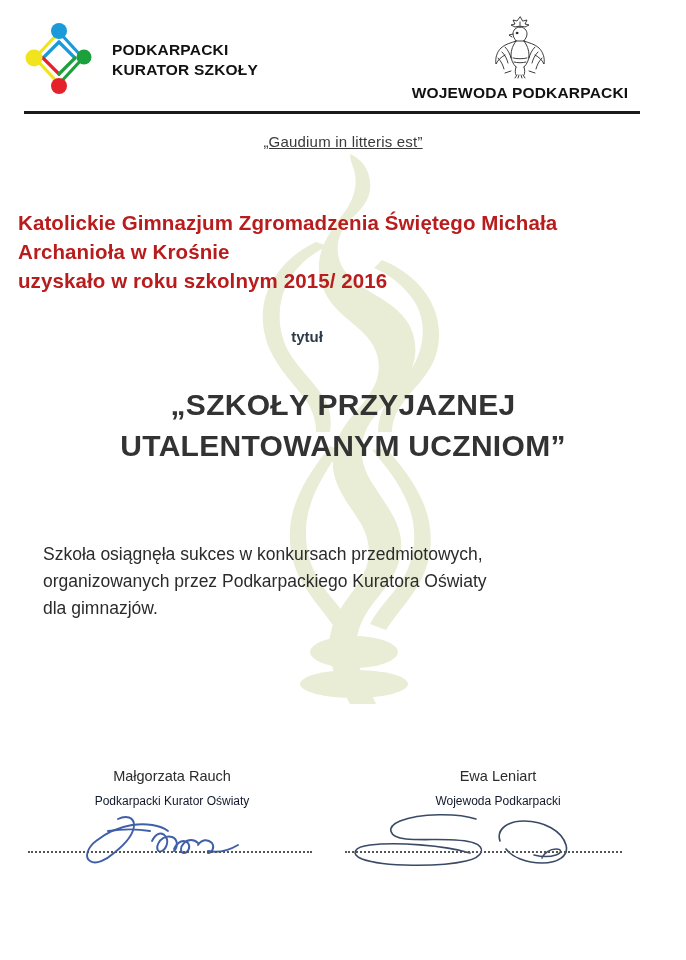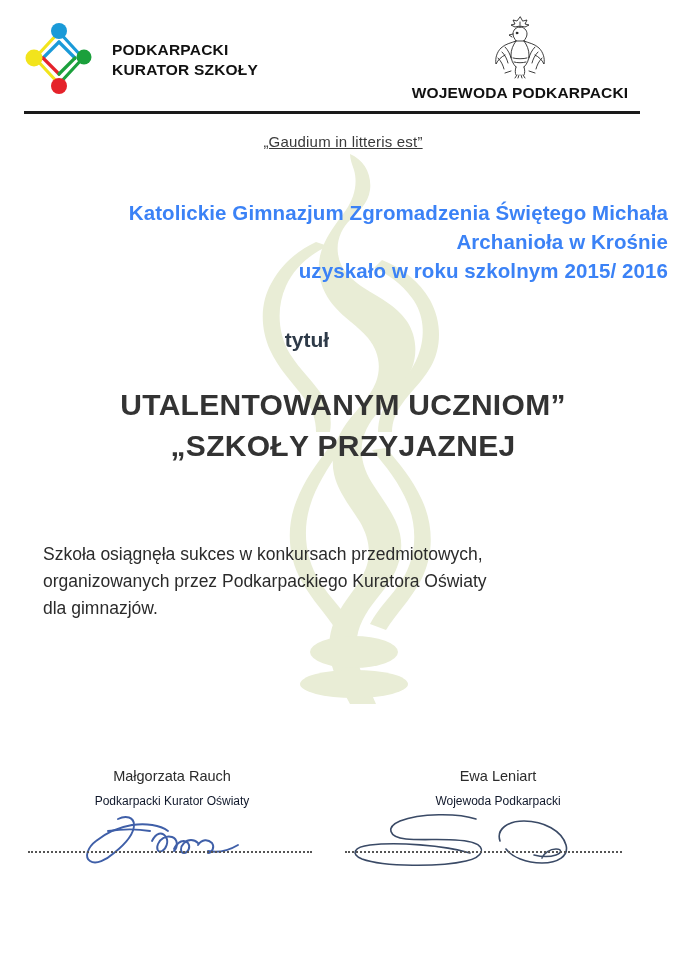--- a/index.html
+++ b/index.html
@@ -118,37 +118,37 @@
     position: absolute;
     left: 0;
     top: 0;
     width: 686px;
     z-index: 3;
   }
 
   .recipient {
     position: absolute;
     left: 18px;
-    top: 198px;
+    top: 208px;
     width: 650px;
-    text-align: right;
+    text-align: left;
     font-size: 20.5px;
     font-weight: bold;
     line-height: 1.42;
-    color: #3b82f6;
+    color: #b91c1c;
     letter-spacing: 0.1px;
   }
 
   .tytul {
     position: absolute;
     left: 0;
     top: 328px;
     width: 614px;
     text-align: center;
-    font-size: 21px;
+    font-size: 15px;
     font-weight: bold;
     color: #2e3a48;
   }
 
   .award-title {
     position: absolute;
     left: 18px;
     top: 384px;
     width: 650px;
     text-align: center;
@@ -332,22 +332,22 @@
 
     <div class="recipient">
       <div>Katolickie Gimnazjum Zgromadzenia Świętego Michała</div>
       <div>Archanioła w Krośnie</div>
       <div>uzyskało w roku szkolnym 2015/ 2016</div>
     </div>
 
     <div class="tytul">tytuł</div>
 
     <div class="award-title">
+      <div>„SZKOŁY PRZYJAZNEJ</div>
       <div>UTALENTOWANYM UCZNIOM”</div>
-      <div>„SZKOŁY PRZYJAZNEJ</div>
     </div>
 
     <div class="description">
       <div>Szkoła osiągnęła sukces w konkursach przedmiotowych,</div>
       <div>organizowanych przez Podkarpackiego Kuratora Oświaty</div>
       <div>dla gimnazjów.</div>
     </div>
 
   </div>
 

